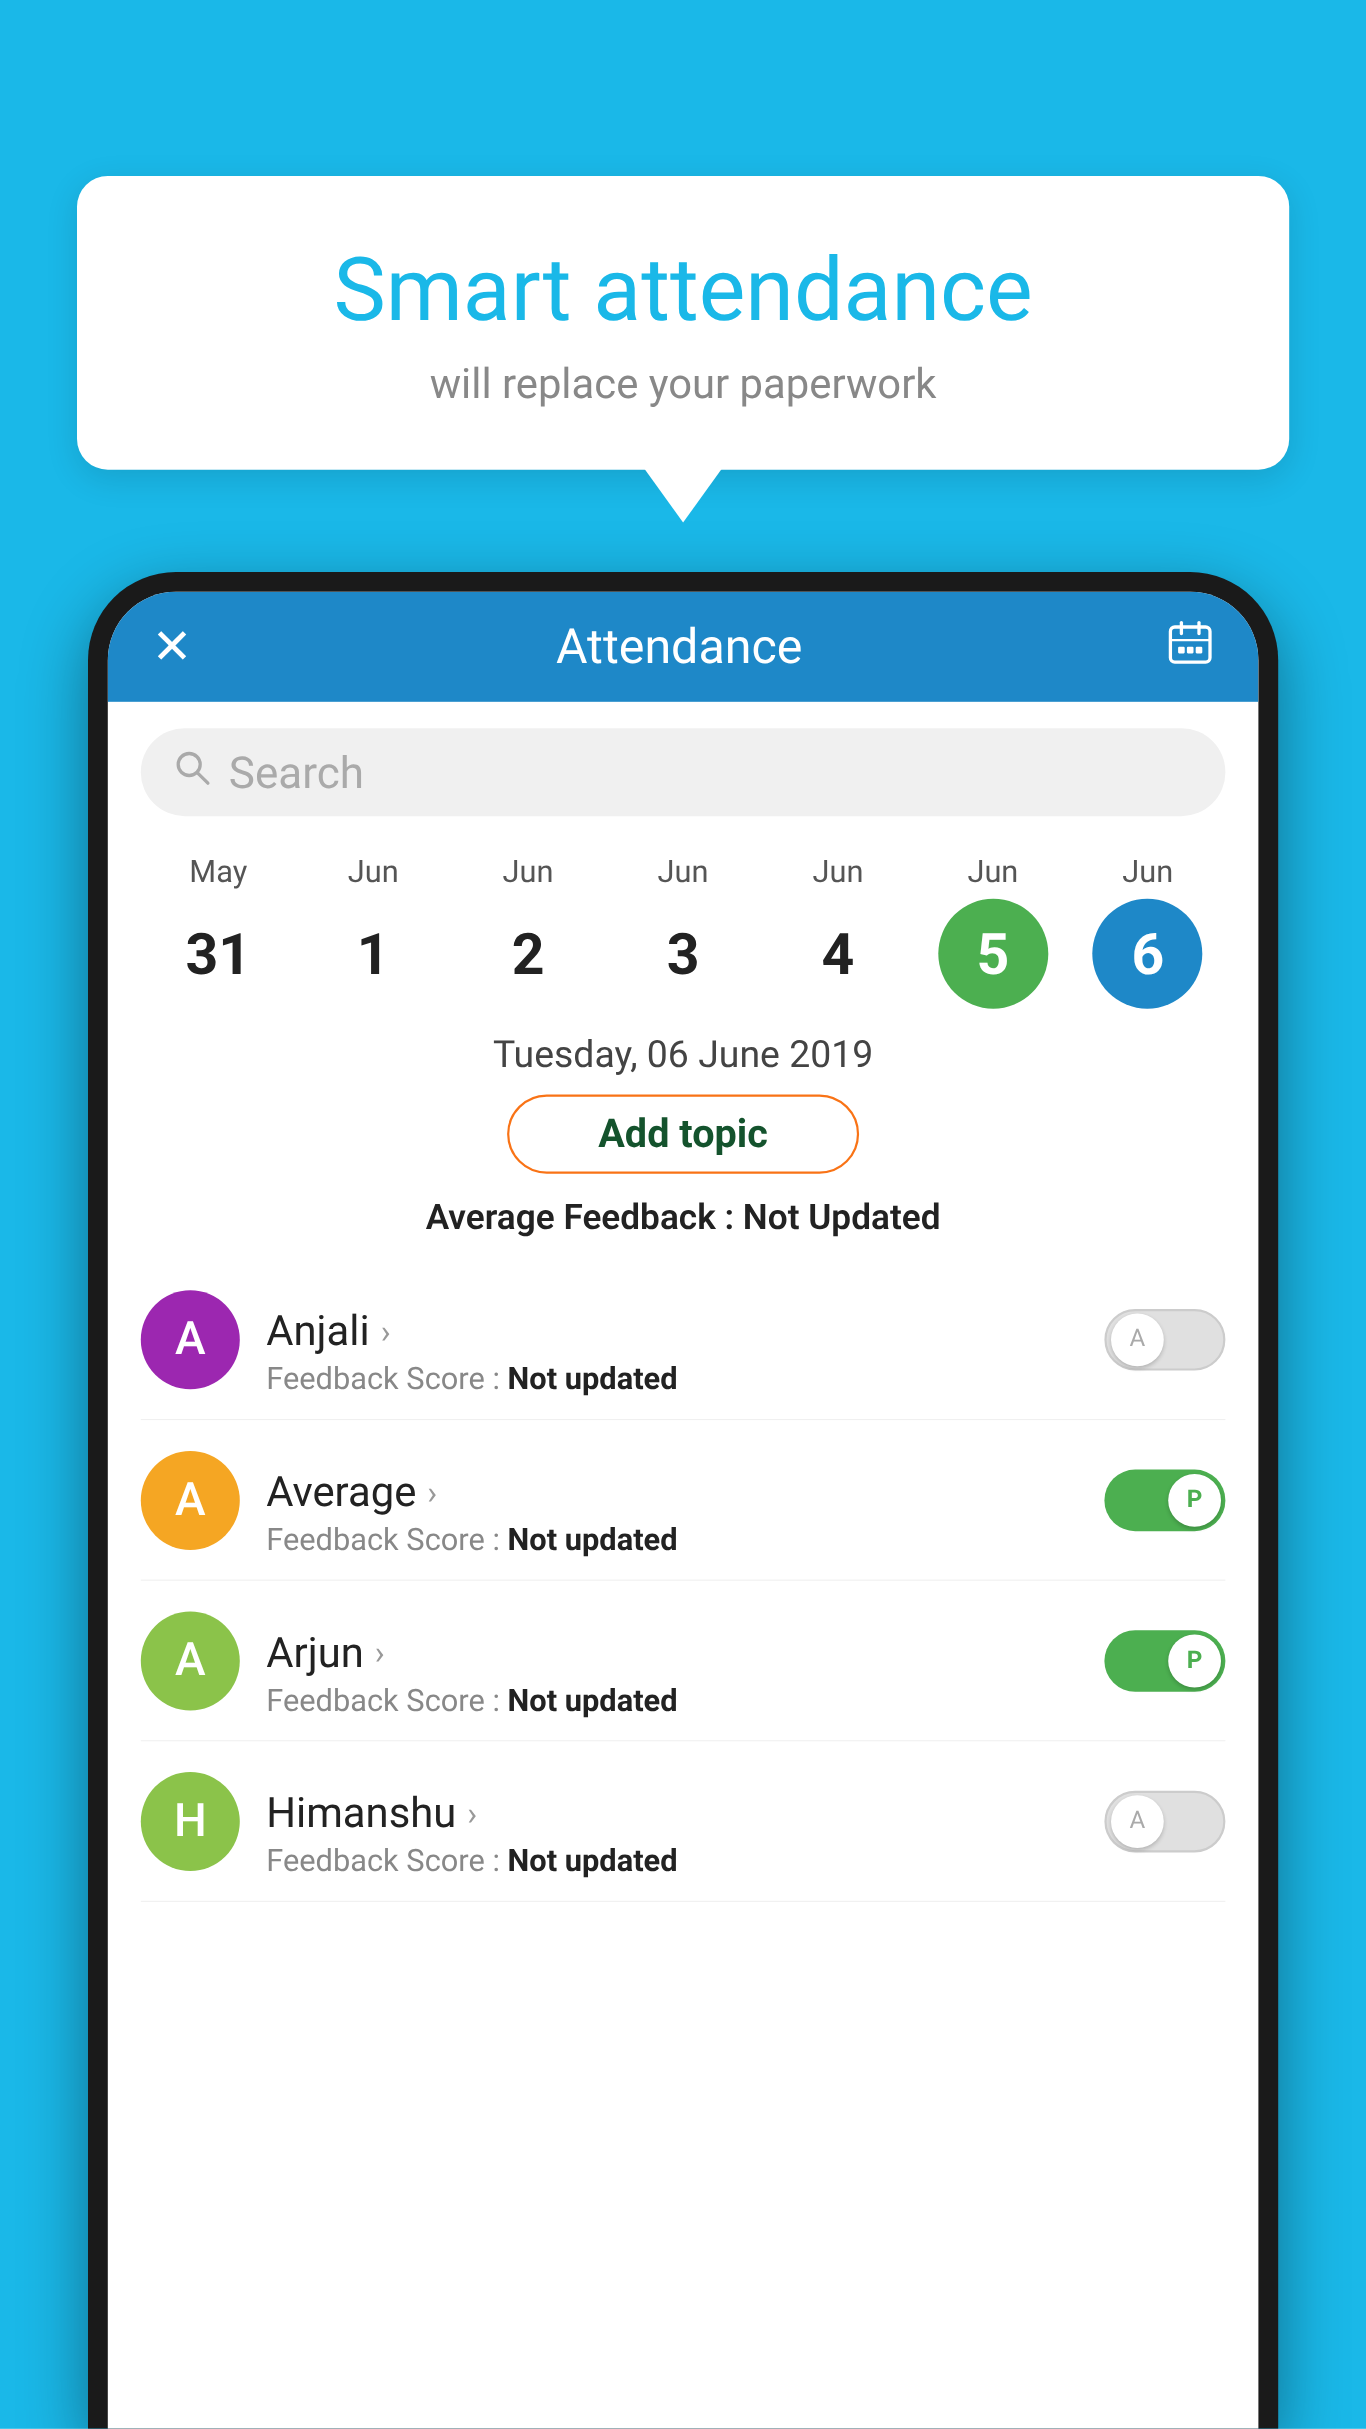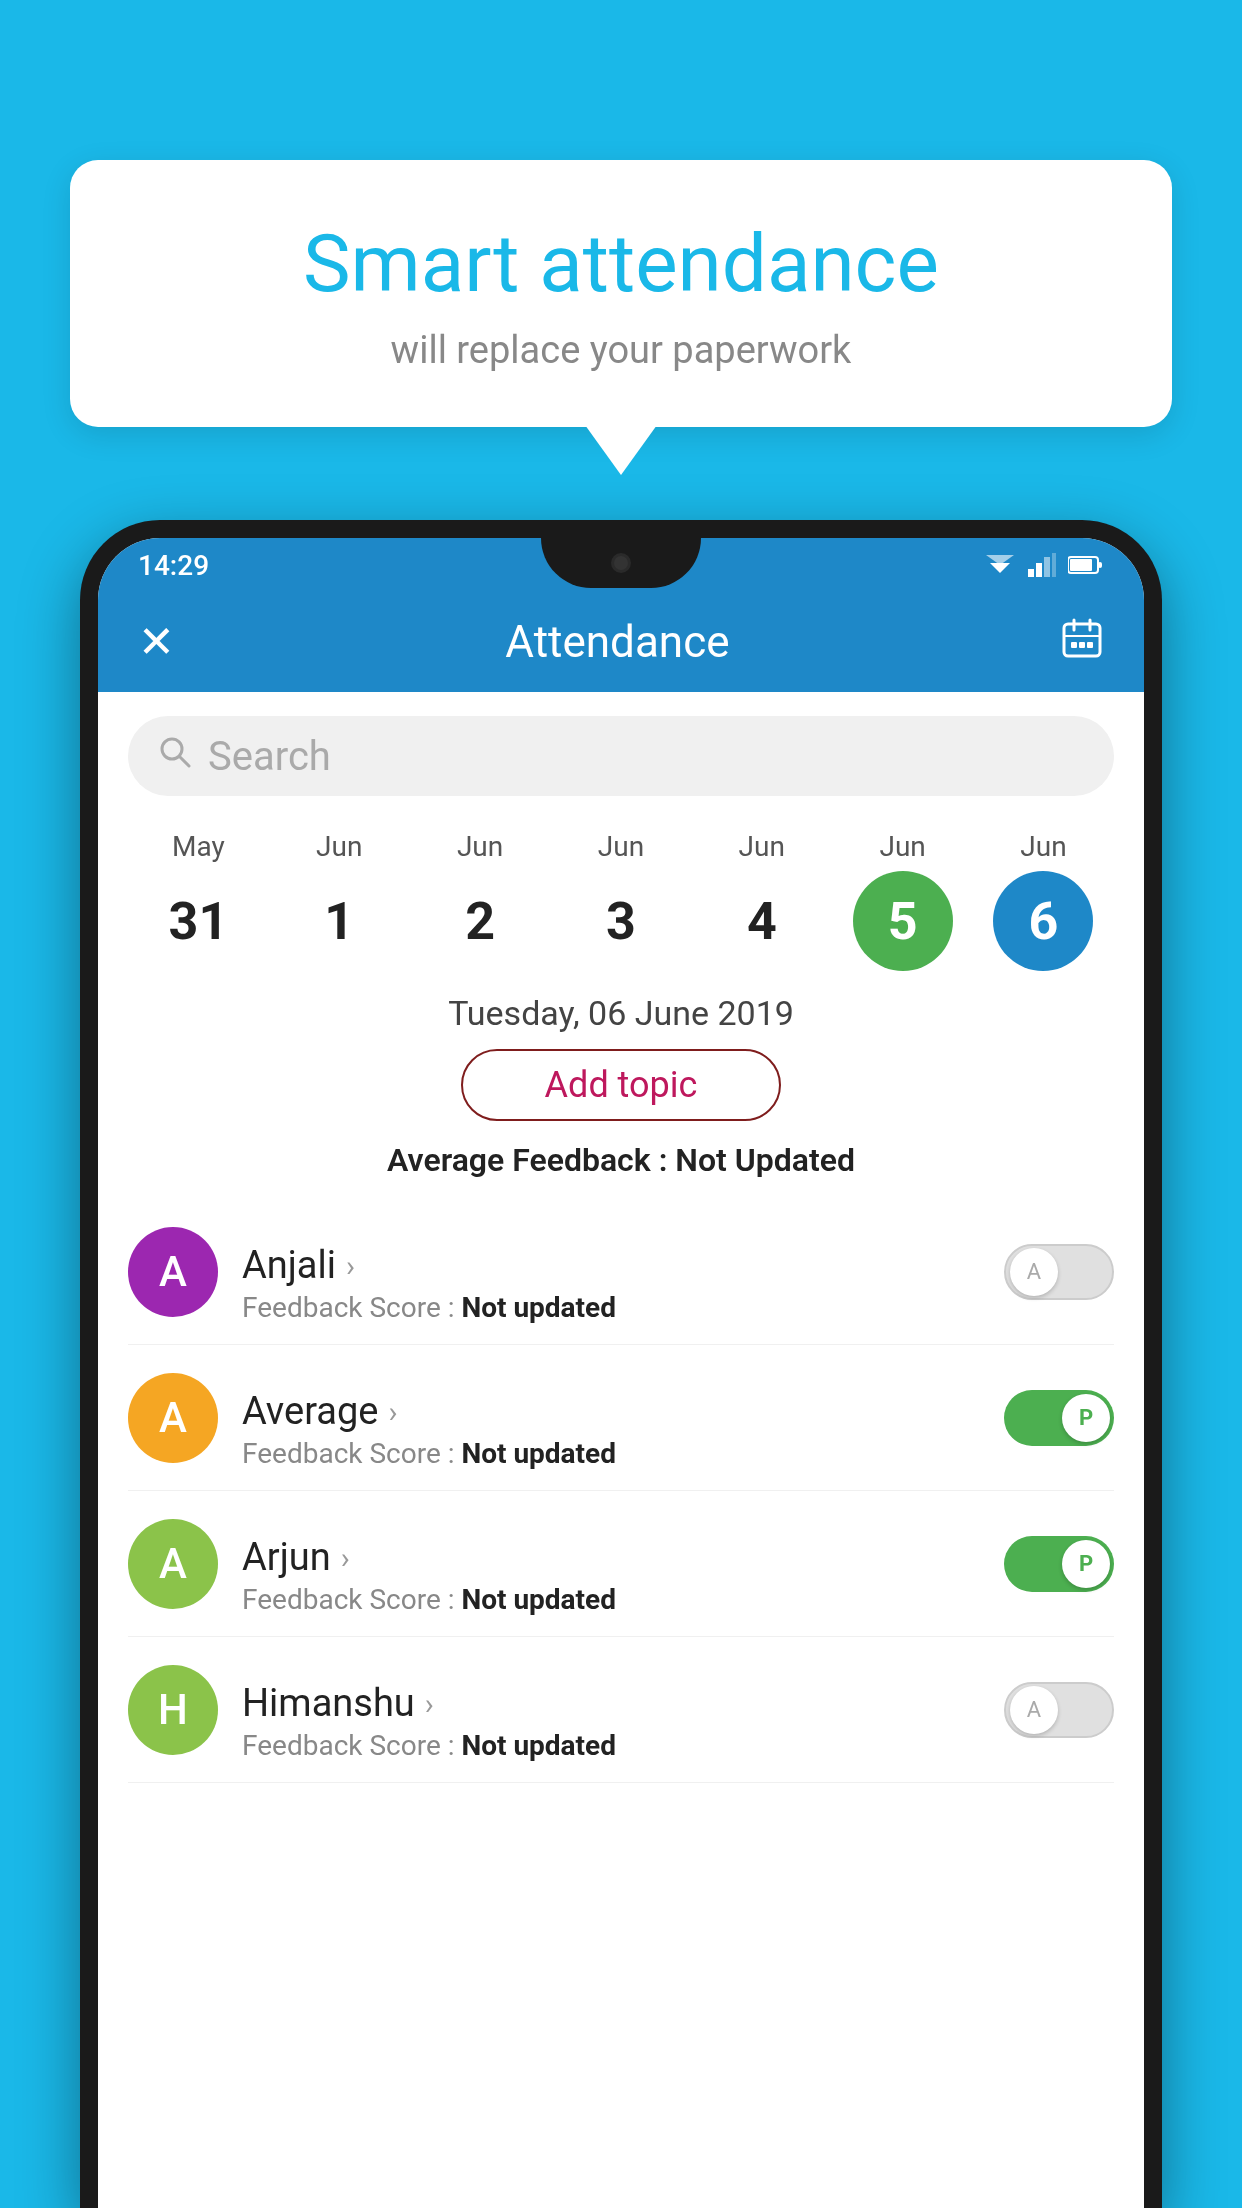--- a/index.html
+++ b/index.html
@@ -207,27 +207,28 @@
       margin: 18px 0 16px;
       font-weight: 400;
     }
 
     
     .add-topic-btn {
       display: block;
       margin: 0 auto 20px;
       width: 320px;
       height: 72px;
-      border: 2px solid #7f1d1d;
+      border: 2px solid #f97316;
       border-radius: 40px;
       background: white;
-      color: #be185d;
+      color: #14532d;
       font-size: 36px;
       text-align: center;
       line-height: 68px;
+      font-weight: bold;
     }
 
     
     .avg-feedback {
       text-align: center;
       font-size: 32px;
       color: #888;
       margin-bottom: 20px;
     }
     .avg-feedback span {
@@ -338,46 +339,20 @@
 <body>
 
 <div class="speech-bubble">
   <div class="speech-bubble-title">Smart attendance</div>
   <div class="speech-bubble-subtitle">will replace your paperwork</div>
 </div>
 
 <div class="phone-frame">
   <div class="phone-screen">
 
-    <div class="status-bar">
-      <div class="notch">
-        <div class="notch-camera"></div>
-      </div>
-      <span class="status-time">14:29</span>
-      <div class="status-icons">
-
-        <svg width="32" height="24" viewBox="0 0 32 24">
-          <polygon points="16,20 6,10 26,10" fill="white"></polygon>
-          <polygon points="16,12 2,2 30,2" fill="white" opacity="0.6"></polygon>
-        </svg>
-
-        <svg width="28" height="24" viewBox="0 0 28 24">
-          <rect x="0" y="16" width="6" height="8" fill="white"></rect>
-          <rect x="8" y="10" width="6" height="14" fill="white"></rect>
-          <rect x="16" y="4" width="6" height="20" fill="white" opacity="0.5"></rect>
-          <rect x="24" y="0" width="4" height="24" fill="white" opacity="0.3"></rect>
-        </svg>
-
-        <svg width="36" height="20" viewBox="0 0 36 20">
-          <rect x="0" y="2" width="30" height="16" rx="3" fill="none" stroke="white" stroke-width="2"></rect>
-          <rect x="30" y="7" width="4" height="6" rx="2" fill="white"></rect>
-          <rect x="2" y="4" width="22" height="12" rx="1" fill="white"></rect>
-        </svg>
-      </div>
-    </div>
 
     <div class="app-header">
       <span class="header-close">✕</span>
       <span class="header-title">Attendance</span>
       <span class="header-calendar">
         <svg width="44" height="44" viewBox="0 0 44 44" fill="white">
           <rect x="4" y="8" width="36" height="32" rx="4" fill="none" stroke="white" stroke-width="3"></rect>
           <line x1="14" y1="4" x2="14" y2="14" stroke="white" stroke-width="3" stroke-linecap="round"></line>
           <line x1="30" y1="4" x2="30" y2="14" stroke="white" stroke-width="3" stroke-linecap="round"></line>
           <line x1="4" y1="20" x2="40" y2="20" stroke="white" stroke-width="2"></line>

